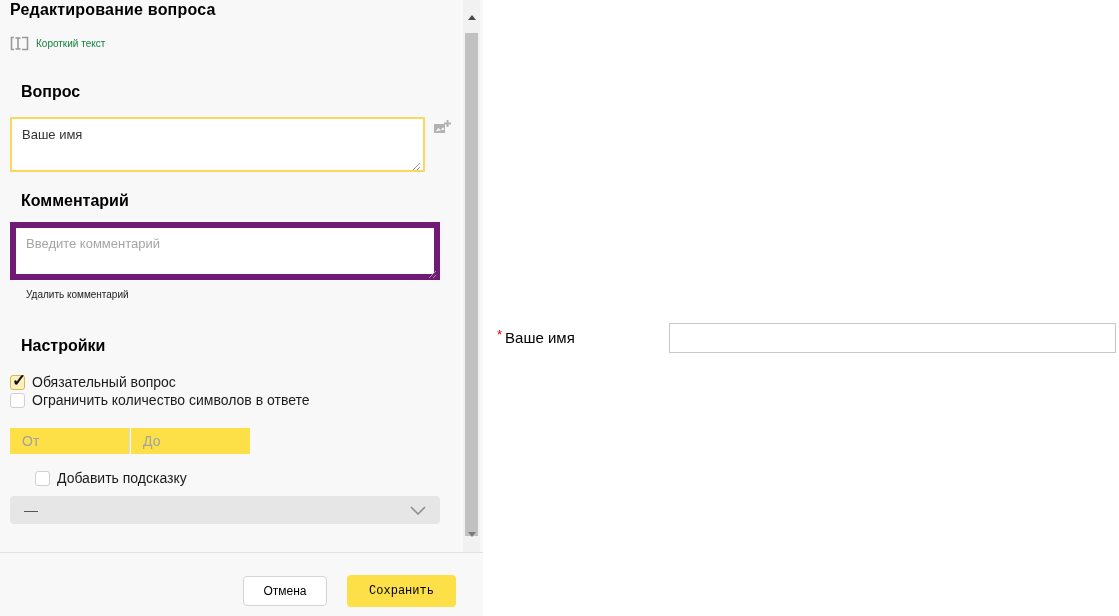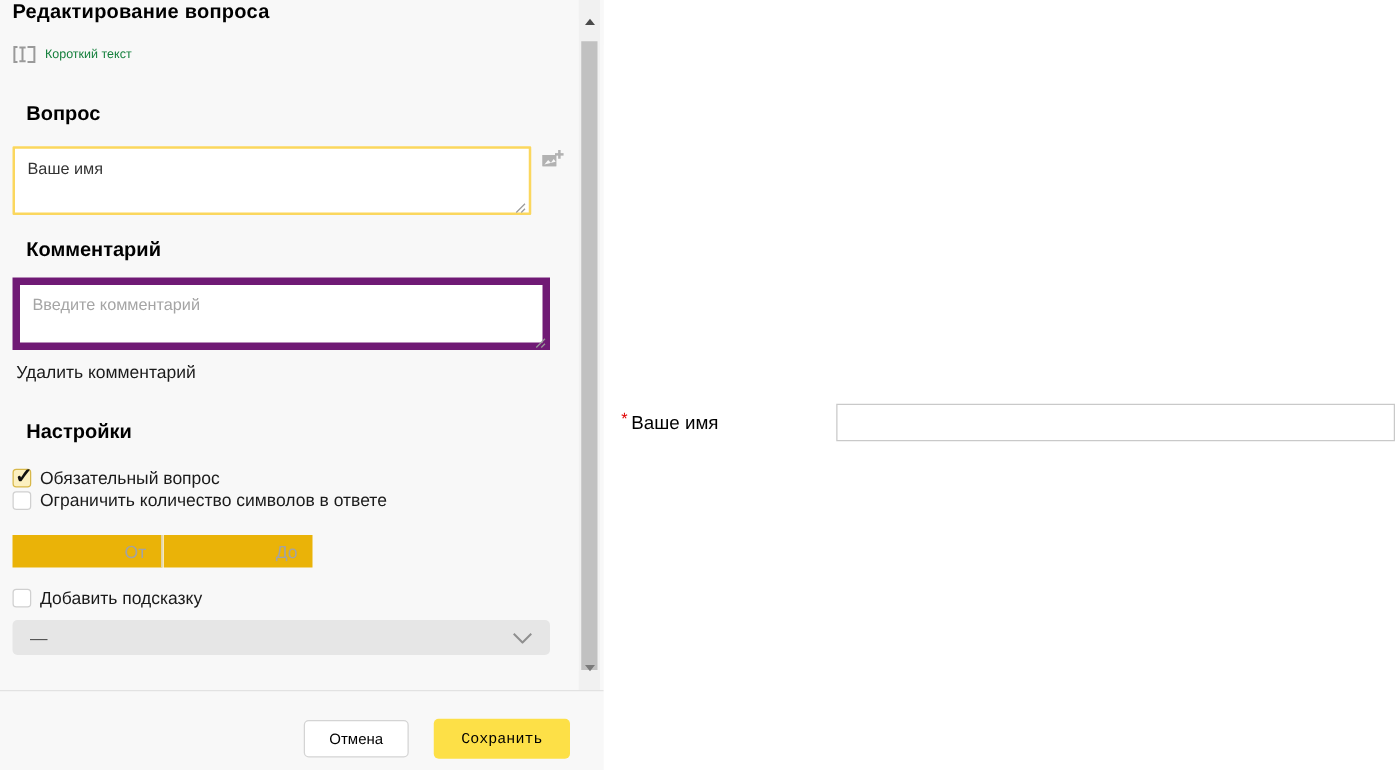--- a/index.html
+++ b/index.html
@@ -25,33 +25,33 @@
   textarea::placeholder { color:#a5a5a5; }
   .question-textarea { position:absolute; left:10px; top:117px; width:415px; height:55px;
                        border:2px solid #fbd75e; border-radius:1px; }
   .comment-textarea { position:absolute; left:10px; top:222px; width:430px; height:58px;
                       border:6px solid #701a75; }
   .grip { position:absolute; pointer-events:none; }
 
   .add-image-btn { position:absolute; left:432px; top:118px; width:20px; height:20px; border:none;
                    background:transparent; cursor:pointer; padding:0; }
 
-  .delete-comment { position:absolute; left:13px; top:289px; font-size:14px; color:#1a1a1a; cursor:pointer; }
+  .delete-comment { position:absolute; left:26px; top:289px; font-size:10px; color:#1a1a1a; cursor:pointer; }
 
   .check-row { position:absolute; left:10px; display:flex; align-items:center; gap:7px; font-size:14px; color:#1a1a1a; cursor:pointer; }
   .row-required { top:374px; }
   .row-limit { top:392px; }
-  .row-hint { top:470px; }
+  .row-hint { top:470px;margin-left:25px; }
   .box { position:relative; width:15px; height:15px; border:1px solid #d0d0d0; border-radius:3px; background:#fff; flex:0 0 auto; }
   .box .mark { display:none; }
   .box.checked { background:#fcf0c0; border-color:#d8b84a; }
   .box.checked .mark { display:block; position:absolute; left:1px; top:-6px; font-size:17px; font-weight:bold; color:#111; }
 
-  .mini-input { position:absolute; top:428px; height:26px; border:none; background:#eab308;
-                font-family:"Liberation Sans", sans-serif; font-size:14px; color:#444; padding:12px 12px; outline:none;text-align:right; }
+  .mini-input { position:absolute; top:428px; height:26px; border:none; background:#fde047;
+                font-family:"Liberation Sans", sans-serif; font-size:14px; color:#444; padding:12px 12px; outline:none; }
   .mini-input::placeholder { color:#a3a3a3; }
   .from-input { left:10px; width:120px; border-right:1px solid #dcdcdc; }
   .to-input { left:131px; width:119px; }
 
   .hint-select { position:absolute; left:10px; top:496px; width:430px; height:28px; background:#e6e6e6;
                  border-radius:4px; display:flex; align-items:center; justify-content:space-between;
                  padding:0 14px; cursor:pointer; color:#555; font-size:14px; }
 
   
   .scrollbar { position:absolute; left:463px; top:0; width:17px; height:552px; background:#f1f1f1; }

